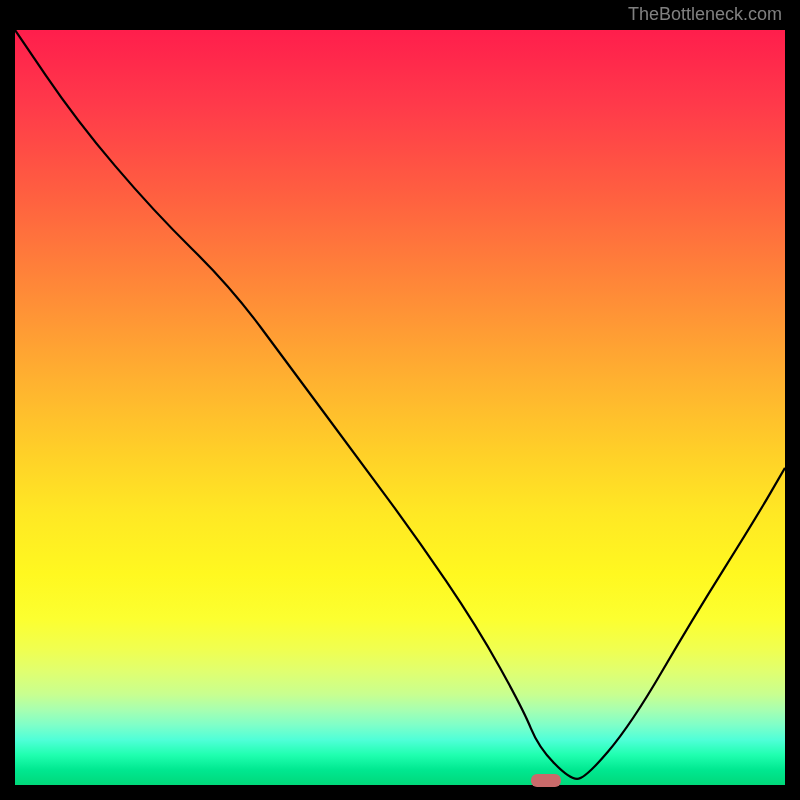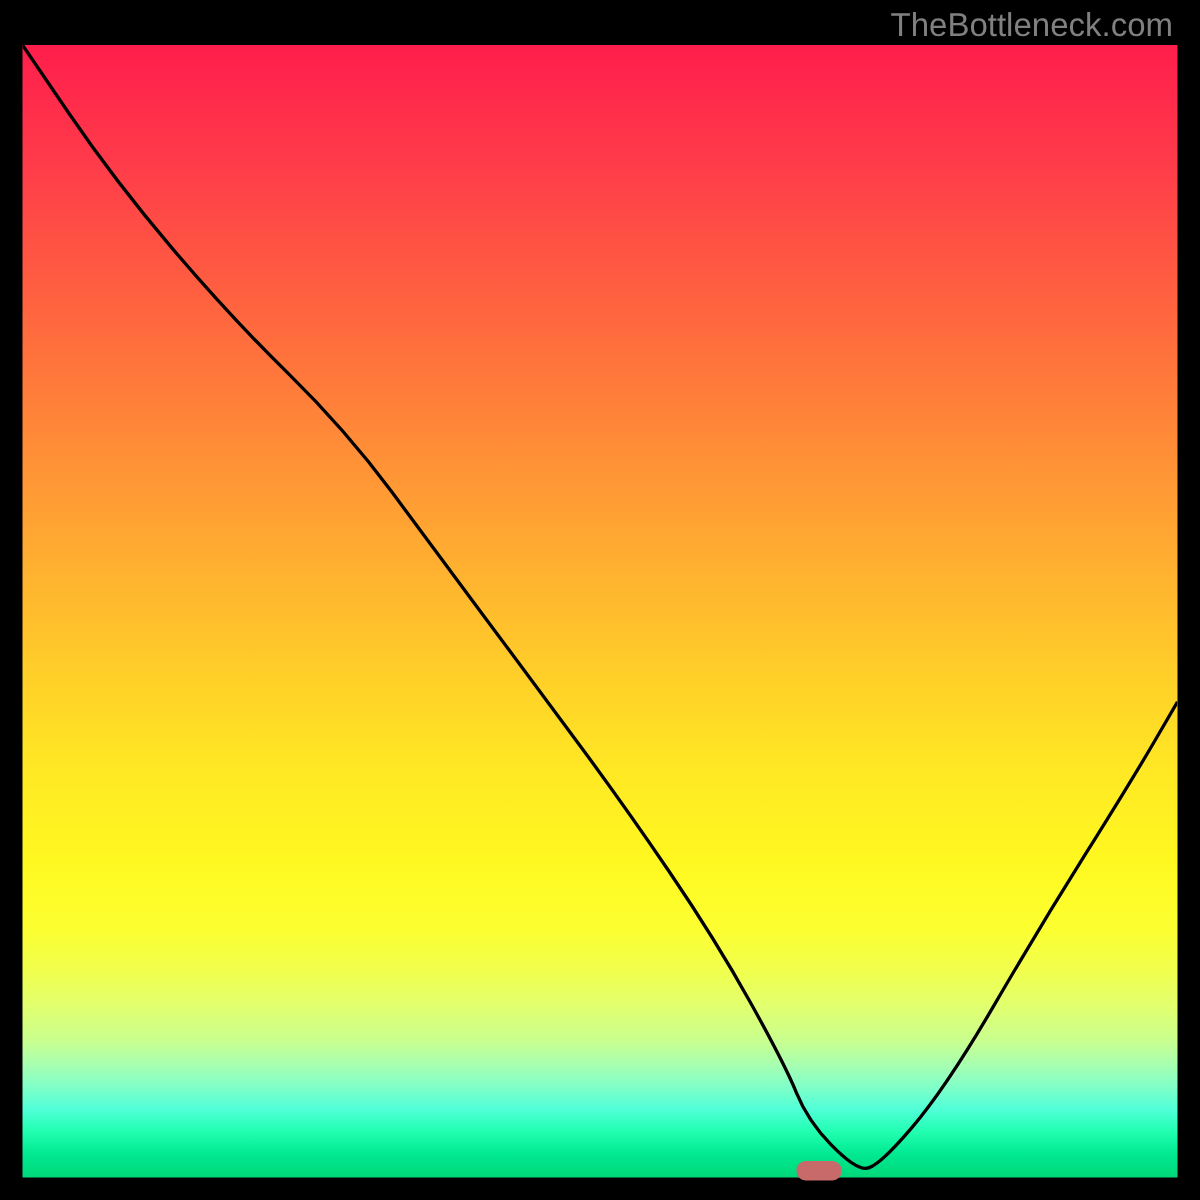--- a/index.html
+++ b/index.html
@@ -8,21 +8,21 @@
     height: 800px;
     background: #000;
     position: relative;
     font-family: Arial, sans-serif;
   }
   .watermark {
     position: absolute;
     top: 4px;
     right: 18px;
     color: #808080;
-    font-size: 22px;
+    font-size: 18px;
     font-weight: normal;
     z-index: 10;
   }
   .plot {
     position: absolute;
     left: 15px;
     top: 30px;
     width: 770px;
     height: 755px;
     background: linear-gradient(to bottom,

